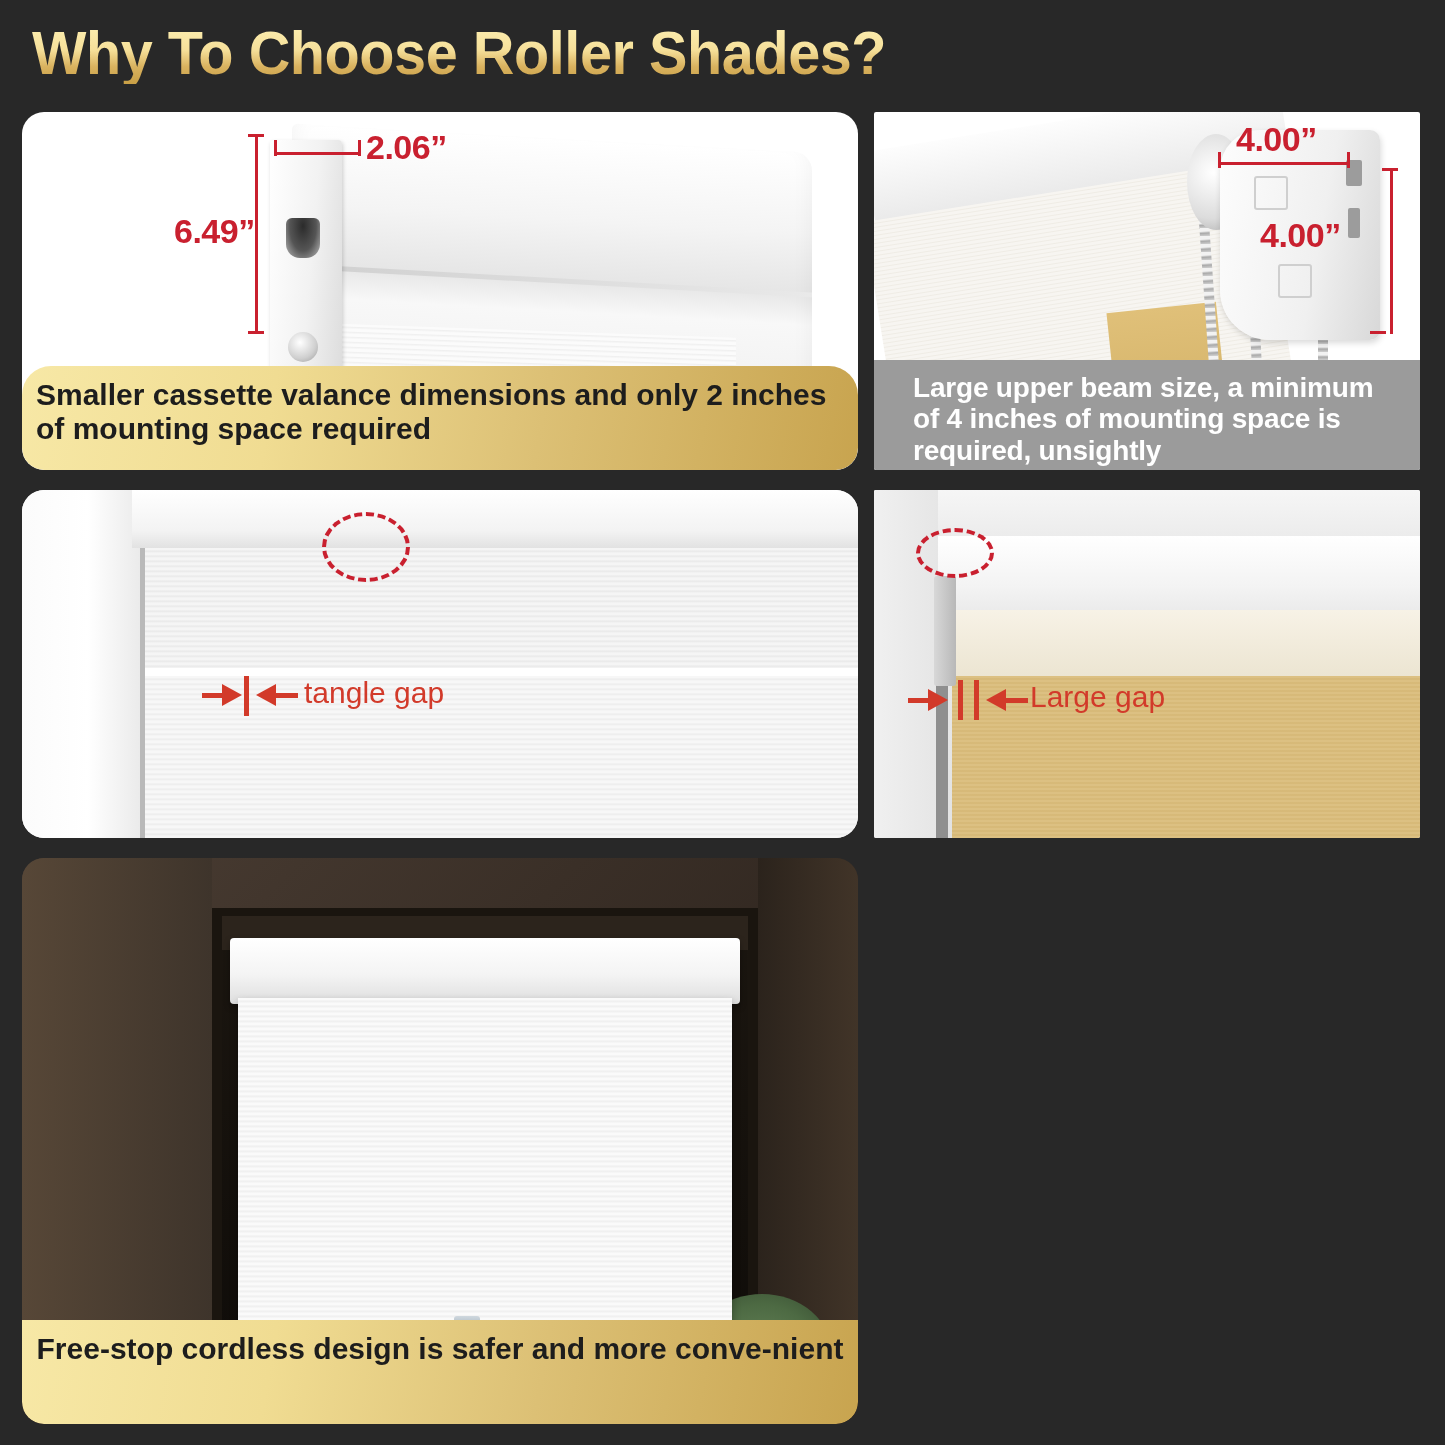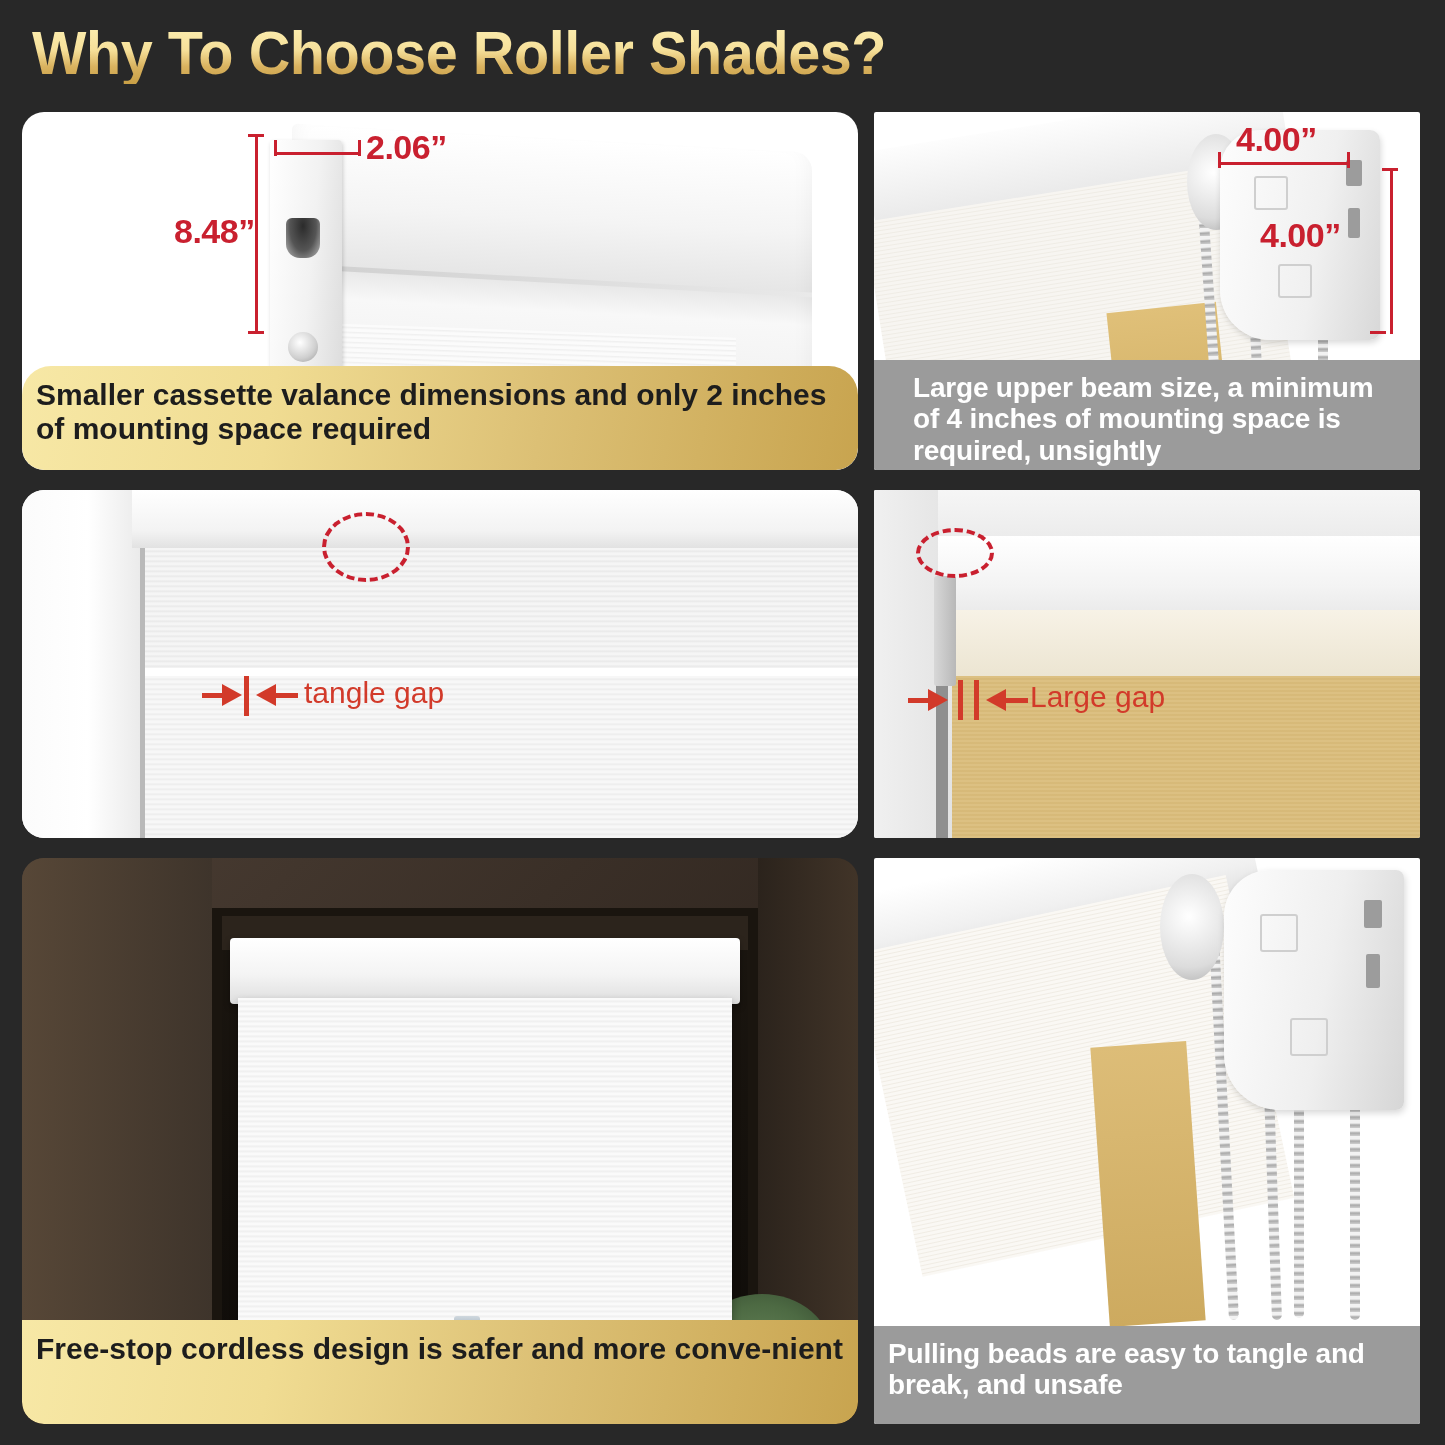--- a/index.html
+++ b/index.html
@@ -32,21 +32,21 @@
 
   
   .grid { position: absolute; left: 0; top: 0; width: 1445px; height: 1445px; }
 
   .panel { position: absolute; overflow: hidden; }
   .panel.left  { left: 22px;  width: 836px; border-radius: 22px; }
   .panel.right { left: 874px; width: 546px; border-radius: 2px; }
 
   .row1 { top: 112px; height: 358px; }
   .row2 { top: 490px; height: 348px; }
-  .row3 { top: 858px; height: 566px; }
+  .row3 { top: 858px; height: 566px; text-align: center; }
 
   .photo { position: absolute; left: 0; right: 0; top: 0; bottom: 0; overflow: hidden; }
 
   
   .caption {
     position: absolute;
     left: 0; right: 0; bottom: 0;
     padding: 12px 14px 14px 14px;
     font-weight: bold;
     line-height: 1.12;
@@ -322,21 +322,21 @@
         </div>
 
         <div class="dim-line-h" style="left:252px; top:40px; width:86px;"></div>
         <div class="tick-v" style="left:252px; top:28px;"></div>
         <div class="tick-v" style="left:336px; top:28px;"></div>
         <div class="dim-text" style="left:344px; top:16px;text-align:right;">2.06”</div>
 
         <div class="dim-line-v" style="left:233px; top:22px; height:200px;"></div>
         <div class="tick-h" style="left:226px; top:22px;"></div>
         <div class="tick-h" style="left:226px; top:219px;"></div>
-        <div class="dim-text" style="left:152px; top:100px;">8.48”</div>
+        <div class="dim-text" style="left:152px; top:100px;">6.49”</div>
       </div>
       <div class="caption gold cap-h1">Smaller cassette valance dimensions and only 2 inches of mounting space required</div>
     </div>
 
     <div class="panel right row1">
       <div class="photo">
         <div class="white-bg"></div>
 
         <div class="p2-shade"></div>
         <div class="p2-fabric-w"></div>
@@ -426,38 +426,15 @@
         <div class="p5-reveal"></div>
         <div class="p5-valance"></div>
         <div class="p5-shade"></div>
         <div class="p5-hand"></div>
         <div class="p5-hem"></div>
         <div class="p5-tab"></div>
       </div>
       <div class="caption gold cap-h3">Free-stop cordless design is safer and more conve-nient</div>
     </div>
 
-    <div class="panel right row3">
-      <div class="photo">
-        <div class="p6-bg"></div>
-
-        <div class="p6-roll"></div>
-        <div class="p6-fabric-w"></div>
-        <div class="p6-fabric-tan"></div>
-
-        <div class="bead-chain" style="left:344px; top:42px; height:420px; transform:rotate(-3deg);"></div>
-        <div class="bead-chain" style="left:392px; top:118px; height:344px; transform:rotate(-2deg);"></div>
-        <div class="bead-chain" style="left:420px; top:130px; height:330px;"></div>
-        <div class="bead-chain" style="left:476px; top:206px; height:256px;"></div>
-
-        <div class="p6-roller"></div>
-        <div class="p6-bracket">
-          <div class="bracket-slot" style="right:22px; top:30px; width:18px; height:28px;"></div>
-          <div class="bracket-slot" style="right:24px; top:84px; width:14px; height:34px;"></div>
-          <div class="bracket-emb" style="left:36px; top:44px; width:38px; height:38px;"></div>
-          <div class="bracket-emb" style="left:66px; top:148px; width:38px; height:38px;"></div>
-        </div>
-      </div>
-      <div class="caption gray cap-g3">Pulling beads are easy to tangle and break, and unsafe</div>
-    </div>
 
   </div>
 </div>
 
 </body></html>

